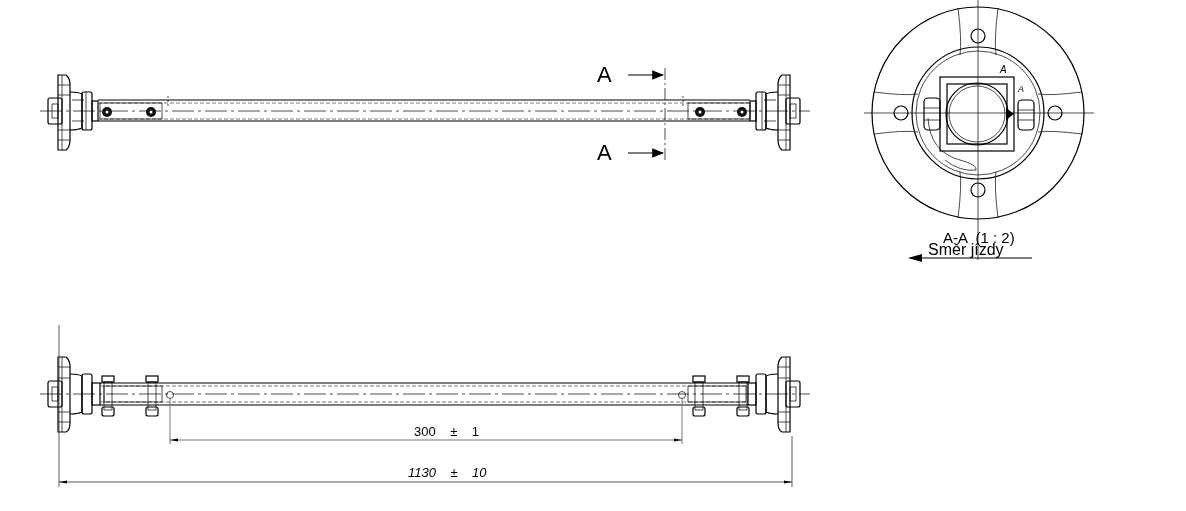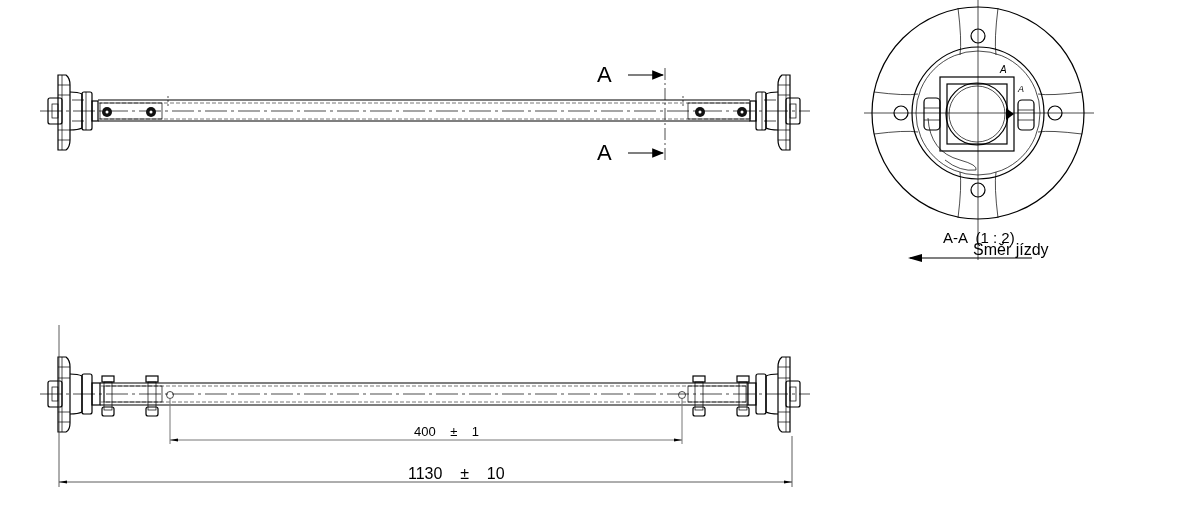--- a/index.html
+++ b/index.html
@@ -222,26 +222,26 @@
   </g>
 </svg>
 
 <div class="lbl" style="left:597px; top:62px; font-size:22px;">A</div>
 <div class="lbl" style="left:597px; top:140px; font-size:22px;">A</div>
 
 <div class="lbl" style="left:943px; top:229px; font-size:15px;">
   <span>A-A</span>
   &nbsp;<span>(1 : 2)</span>
 </div>
-<div class="lbl" style="left:928px; top:241px; font-size:16px;margin-left:45px;">Směr jízdy</div>
+<div class="lbl" style="left:928px; top:241px; font-size:16px;">Směr jízdy</div>
 <div class="lbl" style="left:1000px; top:64px; font-size:10px; font-style:italic;">A</div>
 <div class="lbl" style="left:1018px; top:84px; font-size:9px; font-style:italic;">A</div>
 
 <div class="lbl" style="left:414px; top:424px; font-size:13px;">
-  <span>400</span>
+  <span>300</span>
   &nbsp;&nbsp;&nbsp;<span>±</span>
   &nbsp;&nbsp;&nbsp;<span>1</span>
 </div>
-<div class="lbl" style="left:408px; top:465px; font-size:16px;">
+<div class="lbl" style="left:408px; top:465px; font-size:13px;font-style:italic;">
   <span>1130</span>
   &nbsp;&nbsp;&nbsp;<span>±</span>
   &nbsp;&nbsp;&nbsp;<span>10</span>
 </div>
 
 </body></html>

